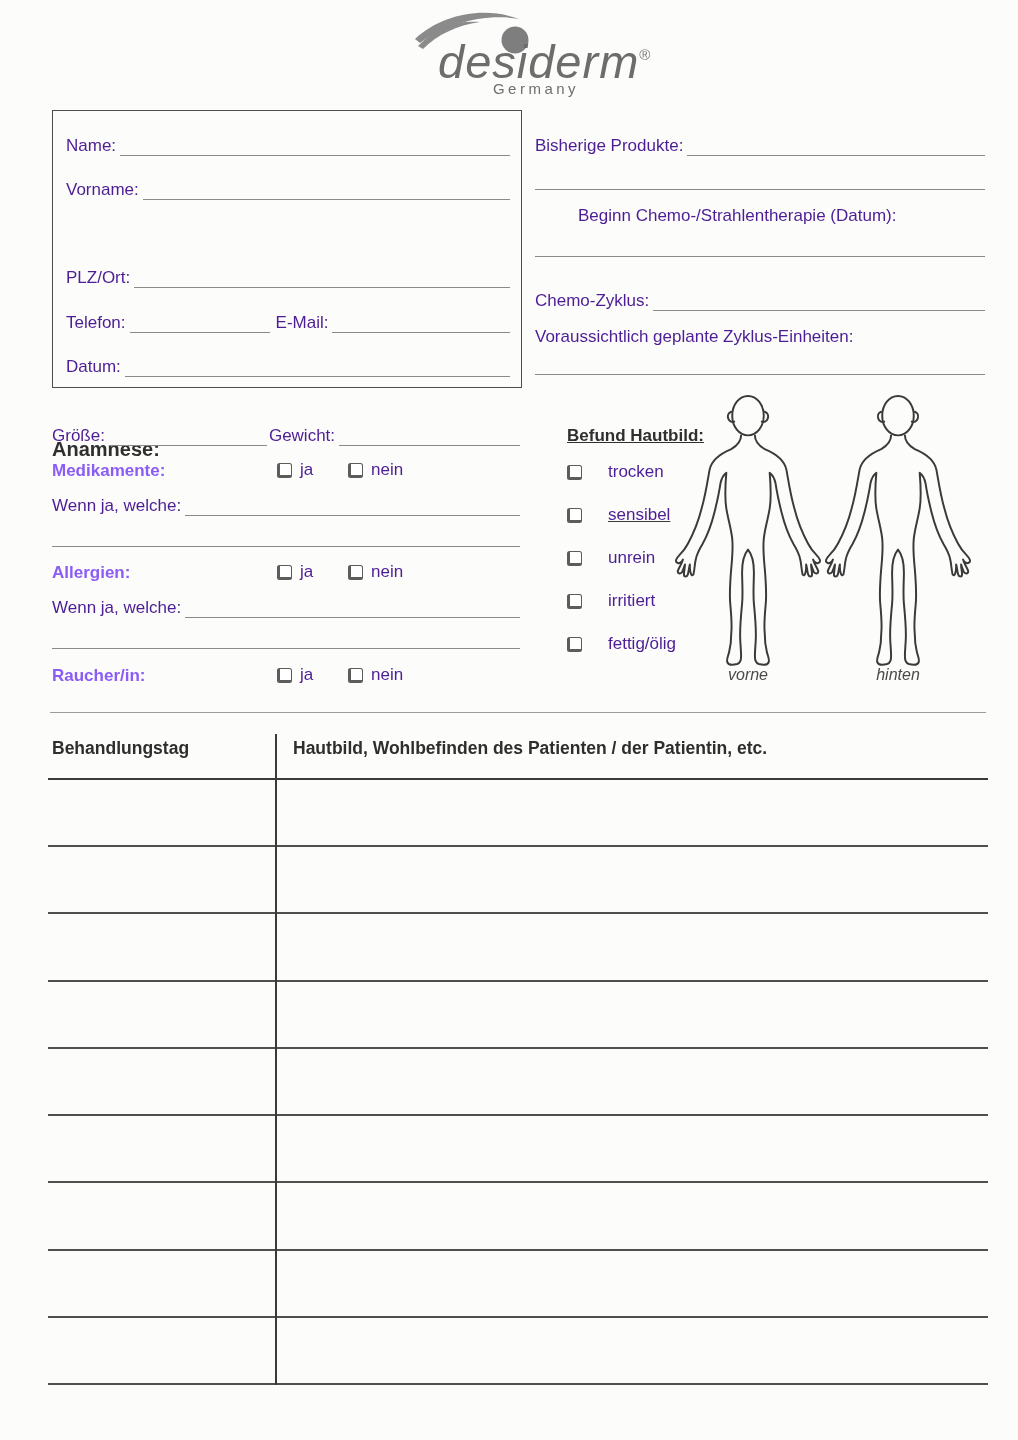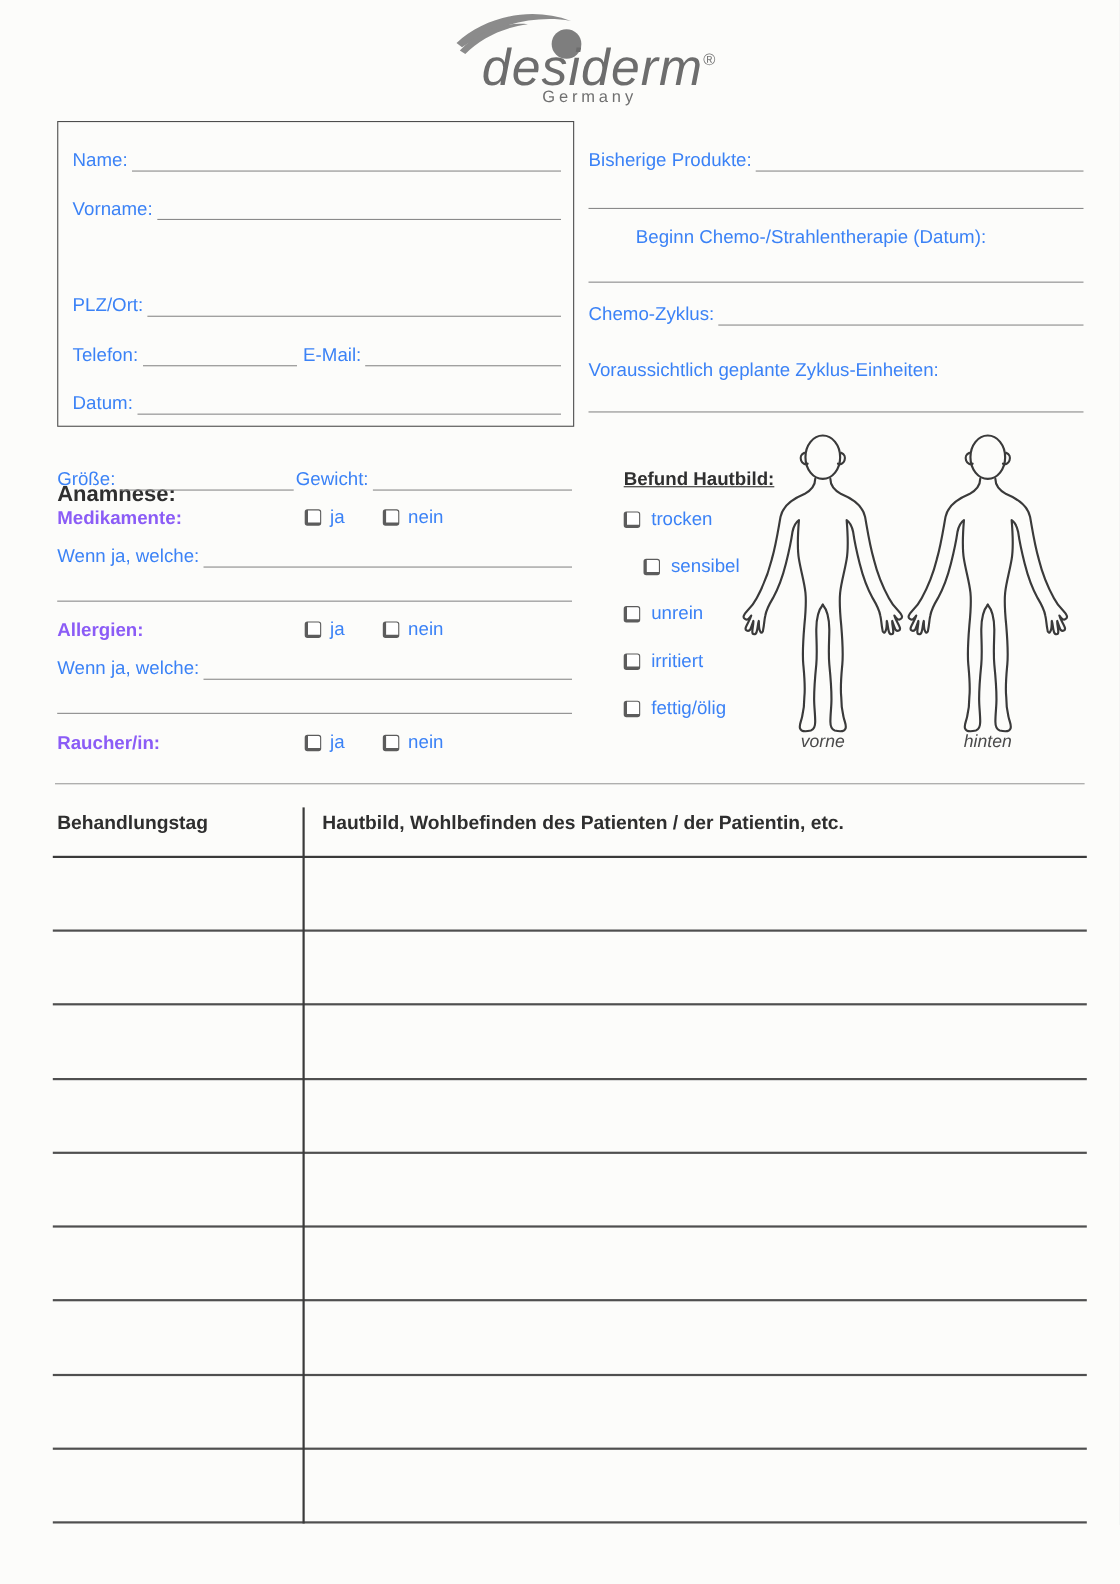--- a/index.html
+++ b/index.html
@@ -6,37 +6,37 @@
   .page{
     position:relative;
     width:1018px;height:1440px;
     background:#fcfcfa;
     font-family:"Liberation Sans", sans-serif;
     color:#3c3c3c;
     overflow:hidden;
     margin:0 auto;
   }
   .abs{position:absolute;}
-  .lbl{font-size:17px;color:#3b82f6;white-space:nowrap;}
+  .lbl{font-size:17px;color:#4c1d95;white-space:nowrap;}
   .bold{font-weight:bold;color:#8b5cf6;}
   
   .frow{position:absolute;display:flex;align-items:flex-end;}
   .frow .lbl{line-height:20px;}
   .uline{flex:1;height:16px;border-bottom:1px solid #8a8a8a;margin-left:4px;}
   .uline.fixed{flex:none;}
   .lineonly{position:absolute;height:0;border-bottom:1px solid #8a8a8a;}
   
   .cb{
     display:inline-block;width:11px;height:11px;
     border:1.6px solid #5c5c5c;border-left-width:3.2px;border-bottom-width:3.2px;
     border-radius:2.5px;background:#fff;flex:none;
   }
   .cbpair{position:absolute;display:flex;align-items:center;gap:8px;}
   .cbpair .lbl{line-height:16px;}
-  .befund-item{position:absolute;display:flex;align-items:center;gap:10px;}
+  .befund-item{position:absolute;display:flex;align-items:center;gap:26px;}
   
   .brand{
     position:absolute;left:438px;top:30px;
     font-size:47px;font-style:italic;color:#6d6d6d;
     letter-spacing:1px;line-height:50px;
   }
   .brand .reg{font-size:15px;font-style:normal;vertical-align:18px;color:#777;letter-spacing:0;}
   .country{
     position:absolute;left:441px;top:80px;width:190px;text-align:center;
     font-size:15px;color:#6f6f6f;letter-spacing:3.5px;
@@ -102,21 +102,21 @@
 
   <div class="frow" style="left:535px;top:136px;width:450px;">
     <span class="lbl">Bisherige Produkte:</span>
     <span class="uline"></span>
   </div>
   <div class="lineonly" style="left:535px;top:189px;width:450px;"></div>
 
   <span class="lbl abs" style="left:554px;top:206px;margin-left:24px;">Beginn Chemo-/Strahlentherapie (Datum):</span>
   <div class="lineonly" style="left:535px;top:256px;width:450px;"></div>
 
-  <div class="frow" style="left:535px;top:276px;width:450px;">
+  <div class="frow" style="left:535px;top:291px;width:450px;">
     <span class="lbl">Chemo-Zyklus:</span>
     <span class="uline"></span>
   </div>
   <span class="lbl abs" style="left:535px;top:327px;">Voraussichtlich geplante Zyklus-Einheiten:</span>
   <div class="lineonly" style="left:535px;top:374px;width:450px;"></div>
 
   <div class="section-title" style="left:52px;top:390px;">Anamnese:</div>
 
   <div class="frow" style="left:52px;top:426px;width:468px;">
     <span class="lbl">Größe:</span>
@@ -164,21 +164,21 @@
     <span class="cb"></span>
     <span class="lbl">nein</span>
   </div>
 
   <div class="sub-title" style="left:567px;top:426px;">Befund Hautbild:</div>
 
   <div class="befund-item" style="left:567px;top:462px;">
     <span class="cb"></span>
     <span class="lbl">trocken</span>
   </div>
-  <div class="befund-item" style="left:585px;top:505px;">
+  <div class="befund-item" style="left:567px;top:505px;text-decoration:underline;">
     <span class="cb"></span>
     <span class="lbl">sensibel</span>
   </div>
   <div class="befund-item" style="left:567px;top:548px;">
     <span class="cb"></span>
     <span class="lbl">unrein</span>
   </div>
   <div class="befund-item" style="left:567px;top:591px;">
     <span class="cb"></span>
     <span class="lbl">irritiert</span>

